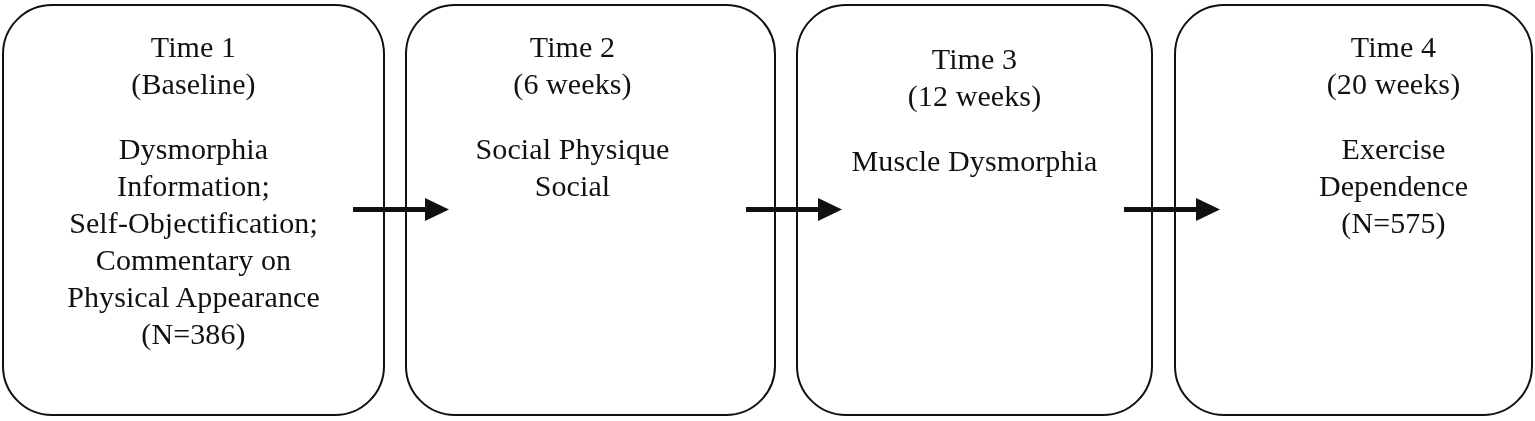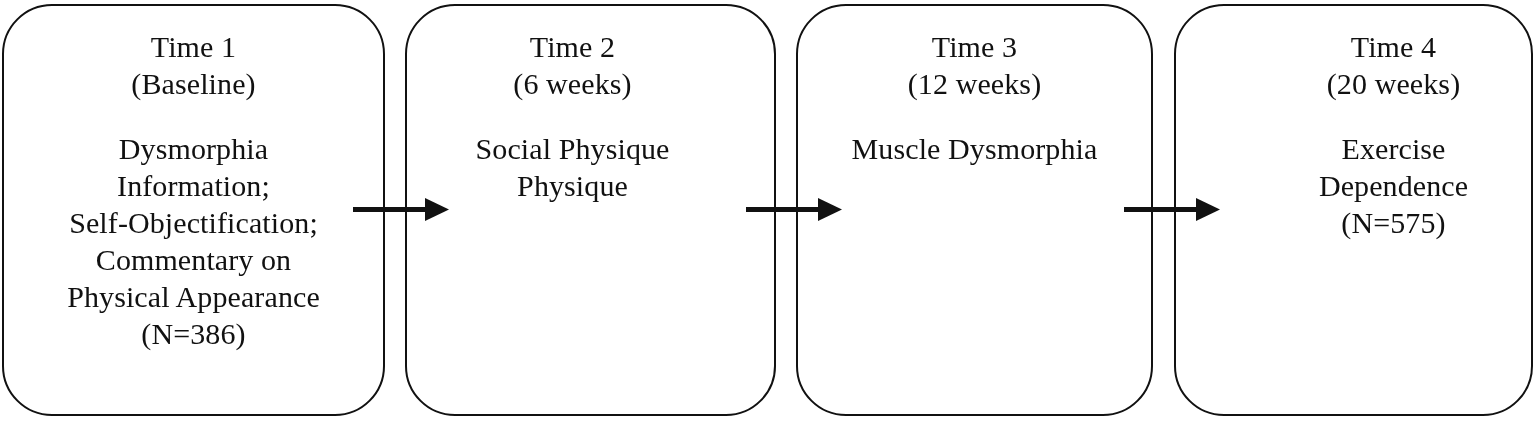--- a/index.html
+++ b/index.html
@@ -95,26 +95,26 @@
 
   <div class="stage-box" style="left:405px; top:4px; width:371px; height:412px;"></div>
   <div class="stage-text" style="left:405px; width:335px; top:28px;">
     <span class="stage-header">
       <span class="stage-line">Time 2</span>
       <span class="stage-line">(6 weeks)</span>
     </span>
     <span class="stage-gap"></span>
     <span class="stage-body">
       <span class="stage-line">Social Physique</span>
-      <span class="stage-line">Physique</span>
+      <span class="stage-line">Social</span>
     </span>
   </div>
 
   <div class="stage-box" style="left:796px; top:4px; width:357px; height:412px;"></div>
-  <div class="stage-text" style="left:790px; width:369px; top:28px;">
+  <div class="stage-text" style="left:790px; width:369px; top:40px;">
     <span class="stage-header">
       <span class="stage-line">Time 3</span>
       <span class="stage-line">(12 weeks)</span>
     </span>
     <span class="stage-gap"></span>
     <span class="stage-body">
       <span class="stage-line">Muscle Dysmorphia</span>
     </span>
   </div>
 

